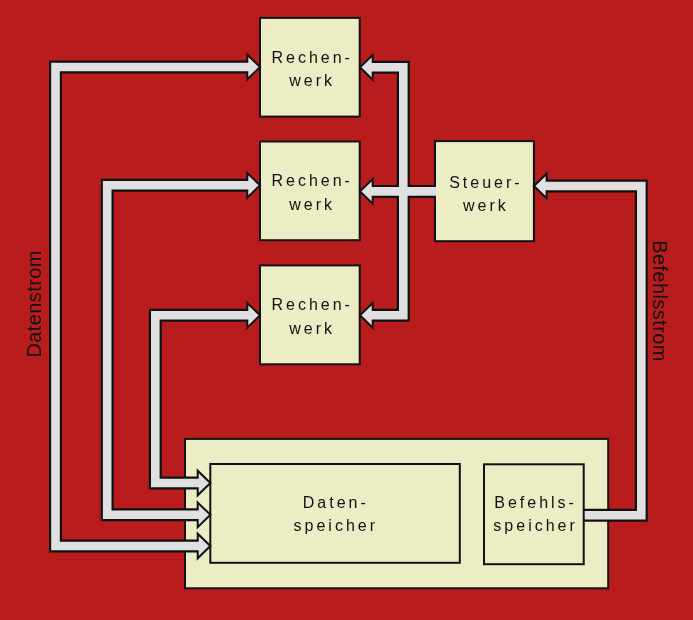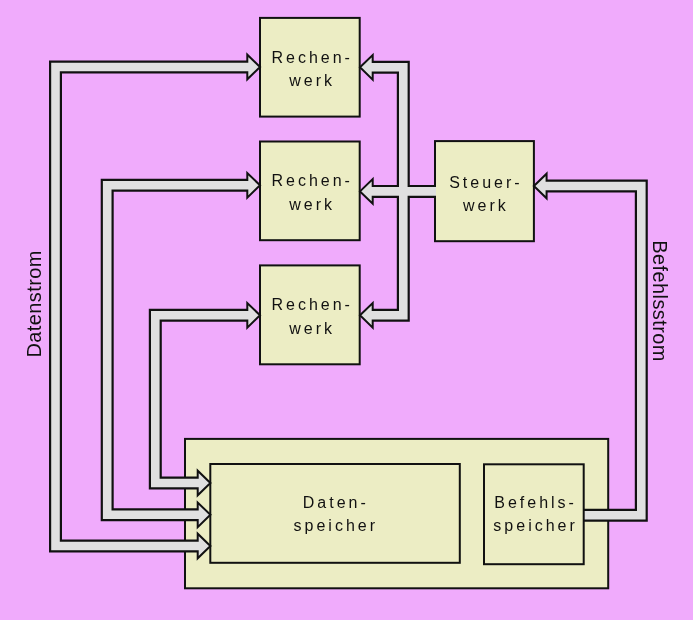--- a/index.html
+++ b/index.html
@@ -1,16 +1,16 @@
 <!DOCTYPE html>
 <html><head>
 <meta charset="utf-8">
 <style>
   html,body{margin:0;padding:0;background:#ffffff;}
-  #canvas{position:relative;width:693px;height:620px;background:#f0abfc;overflow:hidden;}
+  #canvas{position:relative;width:693px;height:620px;background:#b91c1c;overflow:hidden;}
   svg{display:block;}
   text{font-family:"Liberation Sans",sans-serif;fill:#111111;}
 </style>
 </head>
 <body>
 <div id="canvas">
 <svg width="693" height="620" viewBox="0 0 693 620">
 
   <g fill="#ecedc4" stroke="#111111" stroke-width="2">
     <rect x="260" y="17.9" width="99.7" height="98.7"></rect>

